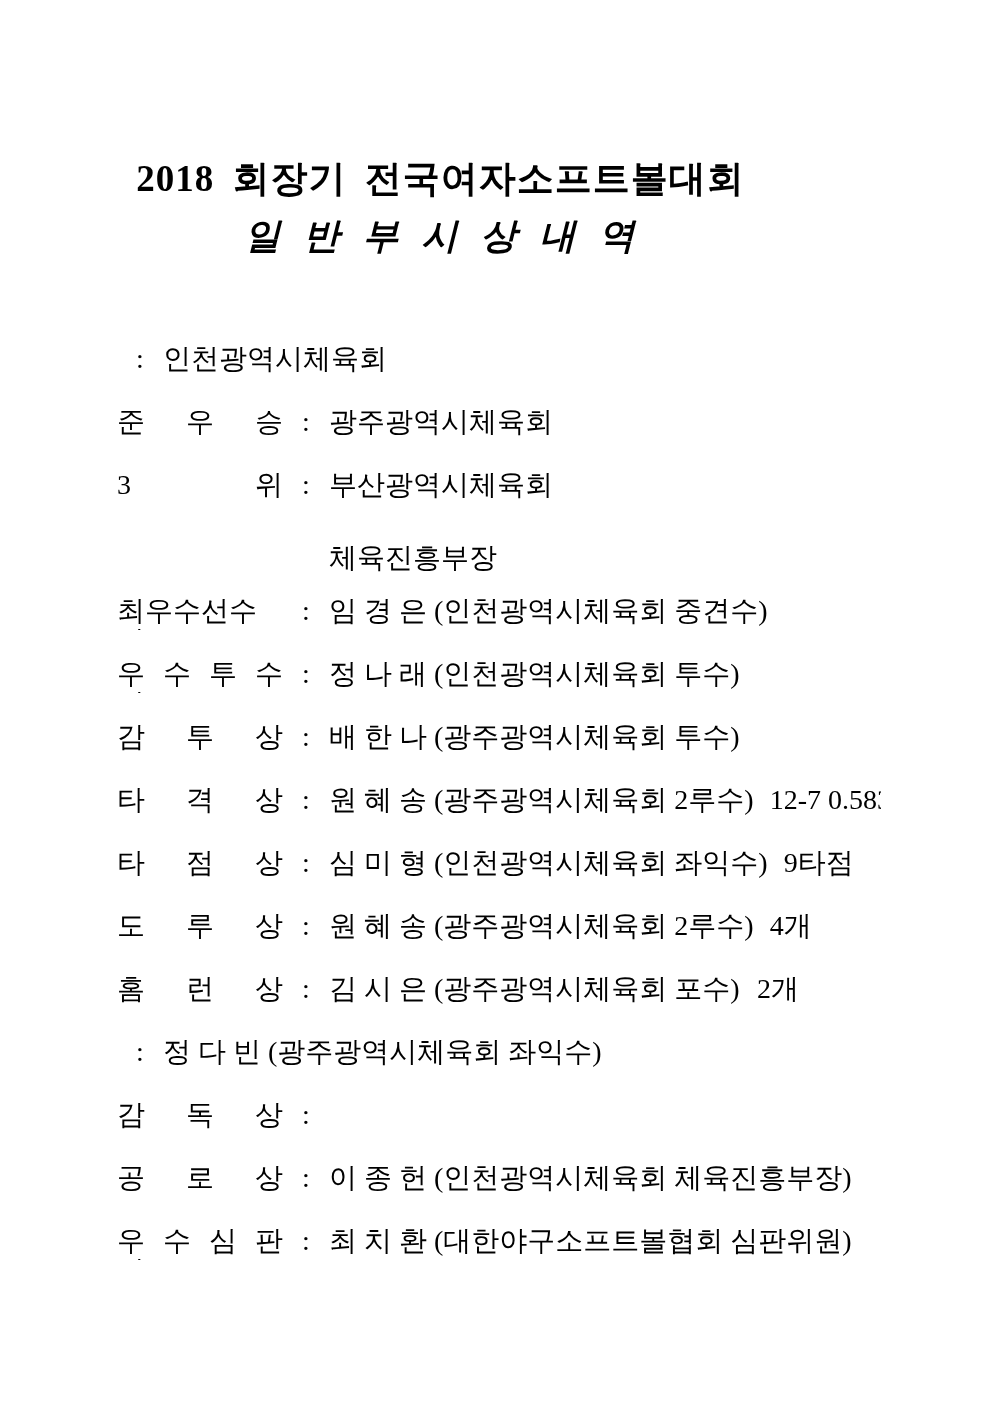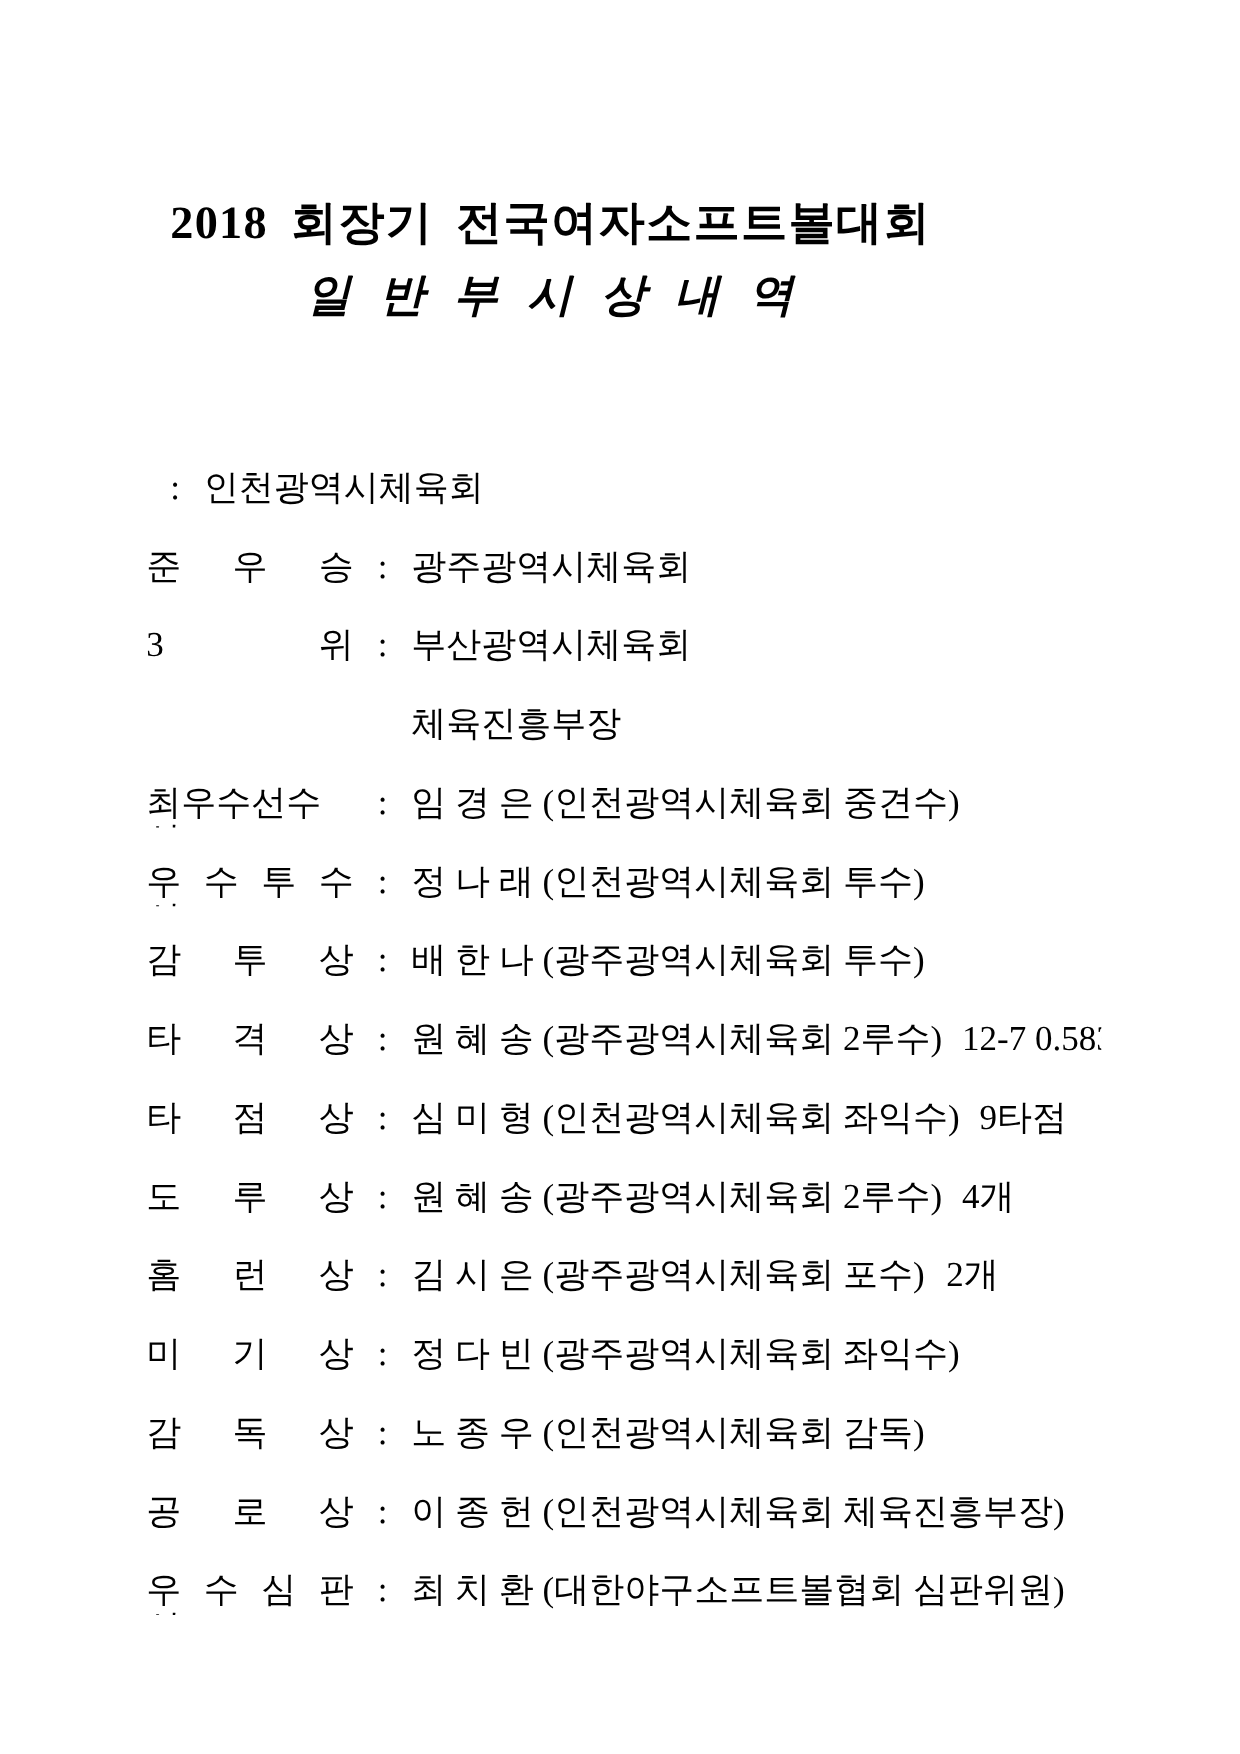--- a/index.html
+++ b/index.html
@@ -62,21 +62,20 @@
     flex: 0 0 166px;
   }
   .award-separator {
     display: inline-block;
     width: 46px;
     text-align: center;
     flex: 0 0 46px;
   }
   .award-recipient {
     white-space: nowrap;
-    margin-top: 32px;
   }
   .award-stat {
     margin-left: auto;
     white-space: nowrap;
     padding-left: 16px;
   }
 </style>
 </head>
 <body>
 
@@ -155,30 +154,28 @@
   </div>
 
   <div class="award-row">
     <span class="award-label">홈 런 상</span>
     <span class="award-separator">:</span>
     <span class="award-recipient">김 시 은 (광주광역시체육회 포수)</span>
     <span class="award-stat">2개</span>
   </div>
 
   <div class="award-row">
-    <span class="award-label">미 기 상</span>
     <span class="award-separator">:</span>
     <span class="award-recipient">정 다 빈 (광주광역시체육회 좌익수)</span>
     <span class="award-stat"></span>
   </div>
 
   <div class="award-row">
     <span class="award-label">감 독 상</span>
     <span class="award-separator">:</span>
-    <span class="award-recipient">노 종 우 (인천광역시체육회 감독)</span>
     <span class="award-stat"></span>
   </div>
 
   <div class="award-row">
     <span class="award-label">공 로 상</span>
     <span class="award-separator">:</span>
     <span class="award-recipient">이 종 헌 (인천광역시체육회 체육진흥부장)</span>
     <span class="award-stat"></span>
   </div>
 

